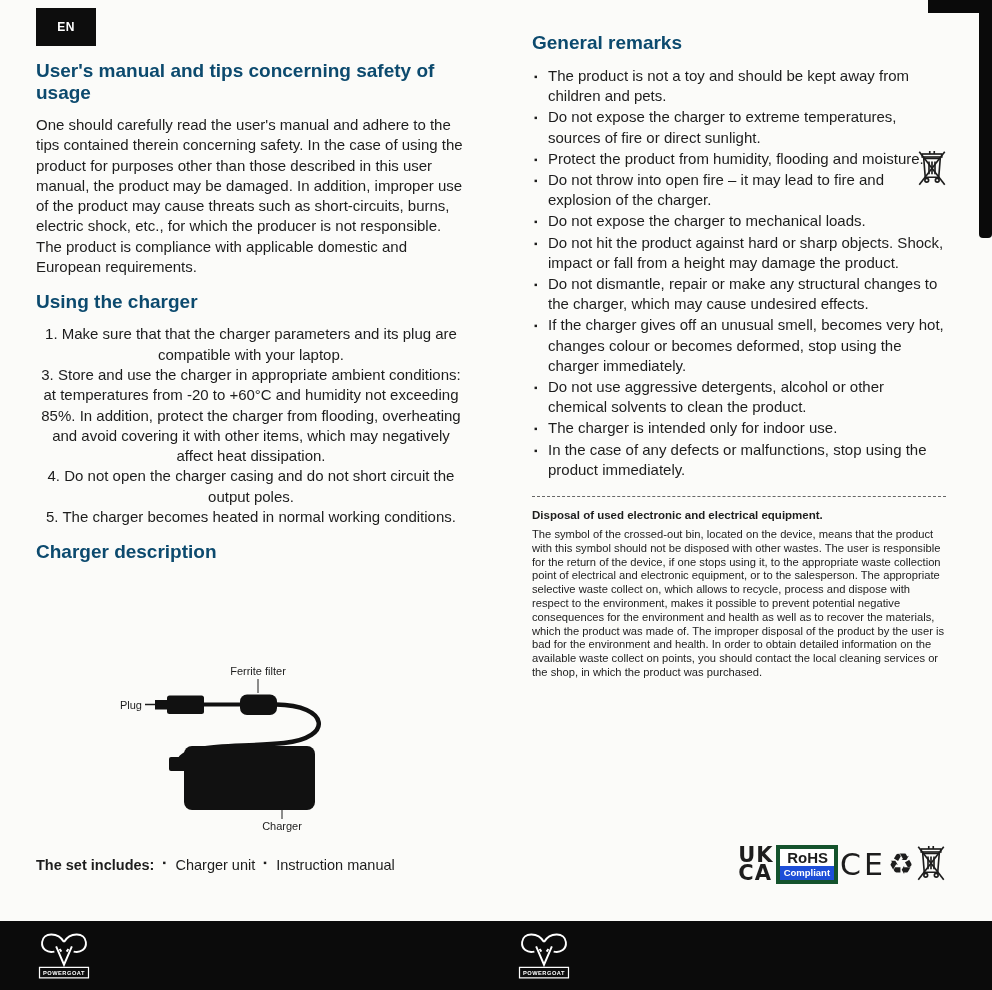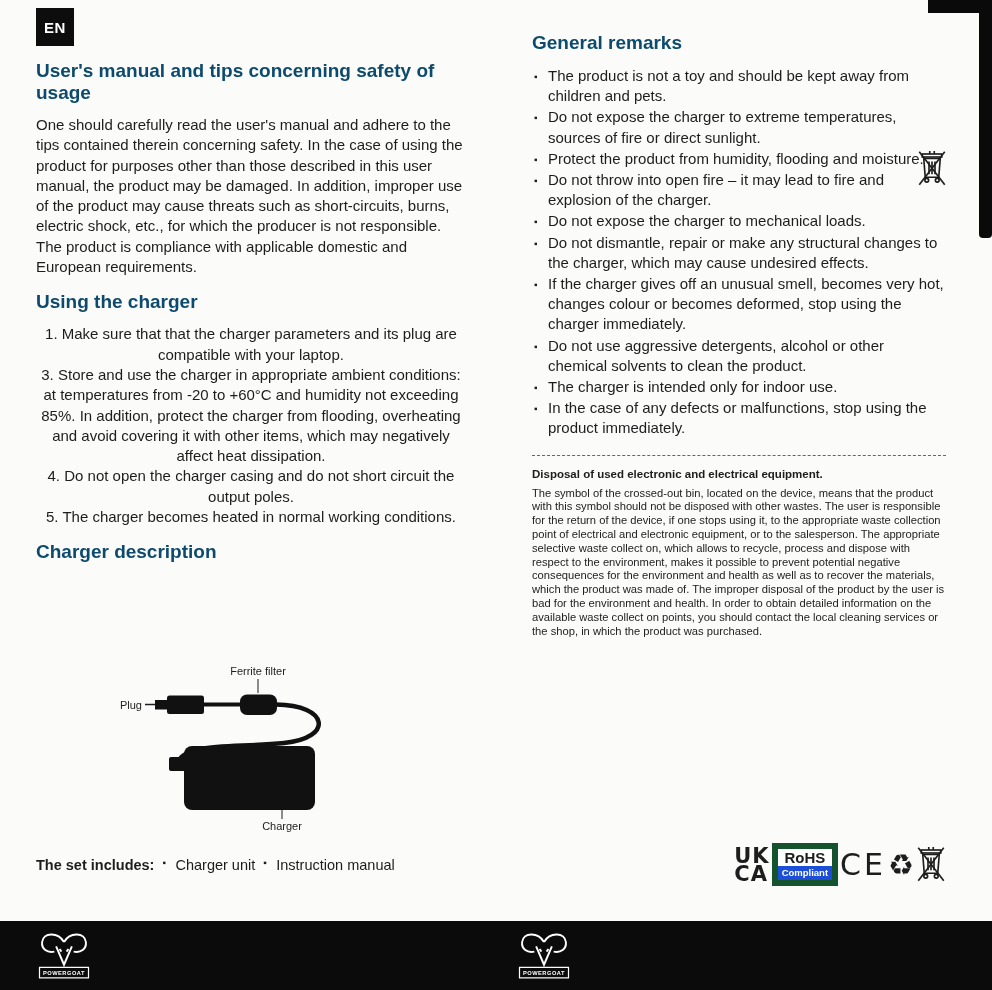--- a/index.html
+++ b/index.html
@@ -9,22 +9,22 @@
     background:#fbfbf9;
     font-family:"Liberation Sans", sans-serif;
     color:#1d1d1d;
     overflow:hidden;
   }
   
   .corner-block { position:absolute; left:928px; top:0; width:64px; height:13px; background:#0a0a0a; }
   .edge-strip  { position:absolute; left:979px; top:0; width:13px; height:238px; background:#0a0a0a; border-radius:0 0 4px 4px; }
 
   .en-badge {
-    position:absolute; left:36px; top:8px; width:38px; height:38px;
-    background:#0d0d0d; color:#fff; font-weight:bold; font-size:15px;
+    position:absolute; left:36px; top:8px; width:60px; height:38px;
+    background:#0d0d0d; color:#fff; font-weight:bold; font-size:12px;
     display:flex; align-items:center; justify-content:center; letter-spacing:.5px;
   }
 
   .left-col  { position:absolute; left:36px; top:60px; width:430px; }
   .right-col { position:absolute; left:532px; top:32px; width:414px; }
 
   h2 { font-size:19px; font-weight:bold; color:#0c4a6e; }
   .left-col h2.first { margin-bottom:11px; }
   p.intro { font-size:15px; line-height:20.3px; margin-bottom:14px; }
   h2.using { margin-bottom:11px; }
@@ -47,21 +47,21 @@
   .disposal-title { font-size:11.5px; font-weight:bold; margin-bottom:7px; }
   .disposal-body  { font-size:11.2px; line-height:13.8px; color:#222; }
 
   .weee-top { position:absolute; left:917px; top:148px; }
 
   .marks-row {
     position:absolute; left:532px; top:843px; width:414px;
     display:flex; align-items:center; justify-content:flex-end; gap:2px;
   }
   .ukca { font-weight:bold; font-size:21px; line-height:18px; letter-spacing:1px; font-family:"DejaVu Sans", sans-serif; }
-  .rohs { border:6px solid #14532d; text-align:center; min-width:62px; }
+  .rohs { border:4px solid #14532d; text-align:right; min-width:62px; }
   .rohs .r1 { font-weight:bold; font-size:15px; padding:0 6px; background:#fff; }
   .rohs .r2 { background:#1d4ed8; color:#fff; font-size:9.5px; font-weight:bold; padding:1px 4px 2px; }
   .ce { font-size:30px; font-weight:normal; letter-spacing:3px; font-family:"DejaVu Sans", sans-serif; }
   .recycle { font-size:29px; line-height:30px; }
 
   .footer-bar {
     position:absolute; left:0; bottom:0; width:992px; height:69px;
     background:#0b0b0b; 
   }
   .goat { position:absolute; top:8px; }
@@ -113,20 +113,21 @@
 </div>
 
 <div class="right-col">
   <h2>General remarks</h2>
   <div>
     <div class="remark">The product is not a toy and should be kept away from children and pets.</div>
     <div class="remark">Do not expose the charger to extreme temperatures, sources of fire or direct sunlight.</div>
     <div class="remark">Protect the product from humidity, flooding and moisture.</div>
     <div class="remark">Do not throw into open fire – it may lead to fire and explosion of the charger.</div>
     <div class="remark">Do not expose the charger to mechanical loads.</div>
+    <div class="remark">Do not hit the product against hard or sharp objects. Shock, impact or fall from a height may damage the product.</div>
     <div class="remark">Do not dismantle, repair or make any structural changes to the charger, which may cause undesired effects.</div>
     <div class="remark">If the charger gives off an unusual smell, becomes very hot, changes colour or becomes deformed, stop using the charger immediately.</div>
     <div class="remark">Do not use aggressive detergents, alcohol or other chemical solvents to clean the product.</div>
     <div class="remark">The charger is intended only for indoor use.</div>
     <div class="remark">In the case of any defects or malfunctions, stop using the product immediately.</div>
   </div>
   <hr class="divider">
   <div class="disposal-title">Disposal of used electronic and electrical equipment.</div>
   <div class="disposal-body">The symbol of the crossed-out bin, located on the device, means that the product with this symbol should not be disposed with other wastes. The user is responsible for the return of the device, if one stops using it, to the appropriate waste collection point of electrical and electronic equipment, or to the salesperson. The appropriate selective waste collect on, which allows to recycle, process and dispose with respect to the environment, makes it possible to prevent potential negative consequences for the environment and health as well as to recover the materials, which the product was made of. The improper disposal of the product by the user is bad for the environment and health. In order to obtain detailed information on the available waste collect on points, you should contact the local cleaning services or the shop, in which the product was purchased.</div>
 </div>

